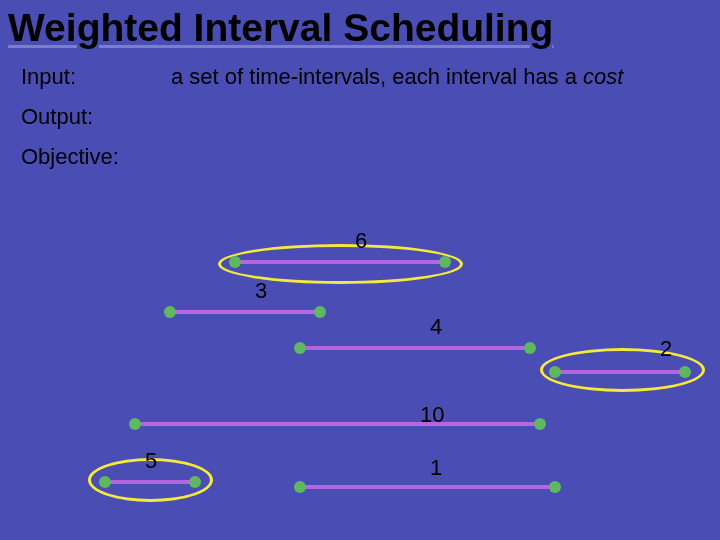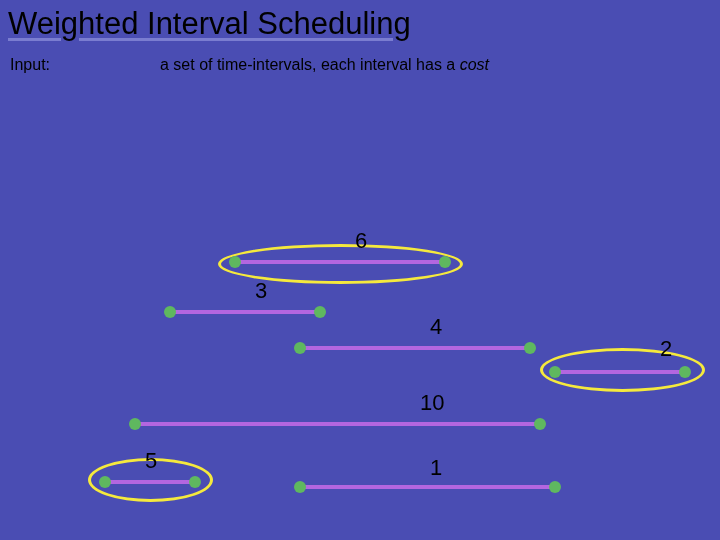--- a/index.html
+++ b/index.html
@@ -6,36 +6,37 @@
   body {
     width: 720px;
     height: 540px;
     background: #4a4db3;
     font-family: "Comic Sans MS", cursive, sans-serif;
     color: #000;
     overflow: hidden;
     position: relative;
   }
   .title {
-    font-size: 31px;
-    font-weight: normal;
+    font-size: 39px;
+    font-weight: bold;
     padding: 6px 8px 2px 8px;
     text-decoration: underline;
     text-decoration-color: #7a7dd0;
     text-decoration-thickness: 3px;
     text-underline-offset: 4px;
   }
   .defs {
     padding: 12px 10px 0 10px;
   }
   .row {
     display: flex;
     align-items: baseline;
     margin-bottom: 14px;
-    font-size: 16px;
+    font-size: 22px;
+    margin-left: 11px;
   }
   .label {
     width: 150px;
     flex-shrink: 0;
   }
   .value { }
   .italic { font-style: italic; text-align: right; }
   .diagram {
     position: absolute;
     left: 0;
@@ -77,36 +78,38 @@
 <div class="title">Weighted Interval Scheduling</div>
 
 <div class="defs">
   <div class="row">
     <span class="label">Input:</span>
     <span class="value">
       <span>a set of time-intervals, each interval has a </span><span class="italic">cost</span>
     </span>
   </div>
   <div class="row">
+    <span class="label">Output:</span>
   </div>
   <div class="row">
+    <span class="label">Objective:</span>
   </div>
 </div>
 
 <div class="diagram" id="diagram">
     <div class="circle" style="left: 218px; top: 14px; width: 245px; height: 40px;"></div>
     <div class="bar" style="left: 235px; top: 30px; width: 210px;"></div>
     <div class="weight" style="left: 355px; top: -2px;">6</div>
     <div class="bar" style="left: 170px; top: 80px; width: 150px;"></div>
     <div class="weight" style="left: 255px; top: 48px;">3</div>
     <div class="bar" style="left: 300px; top: 116px; width: 230px;"></div>
     <div class="weight" style="left: 430px; top: 84px;">4</div>
     <div class="circle" style="left: 540px; top: 118px; width: 165px; height: 44px;"></div>
     <div class="bar" style="left: 555px; top: 140px; width: 130px;"></div>
     <div class="weight" style="left: 660px; top: 106px;">2</div>
     <div class="bar" style="left: 135px; top: 192px; width: 405px;"></div>
-    <div class="weight" style="left: 420px; top: 160px;">10</div>
+    <div class="weight" style="left: 420px; top: 172px;">10</div>
     <div class="circle" style="left: 88px; top: 228px; width: 125px; height: 44px;"></div>
     <div class="bar" style="left: 105px; top: 250px; width: 90px;"></div>
     <div class="weight" style="left: 145px; top: 218px;">5</div>
     <div class="bar" style="left: 300px; top: 255px; width: 255px;"></div>
     <div class="weight" style="left: 430px; top: 225px;">1</div>
   </div>
 
 </body></html>

